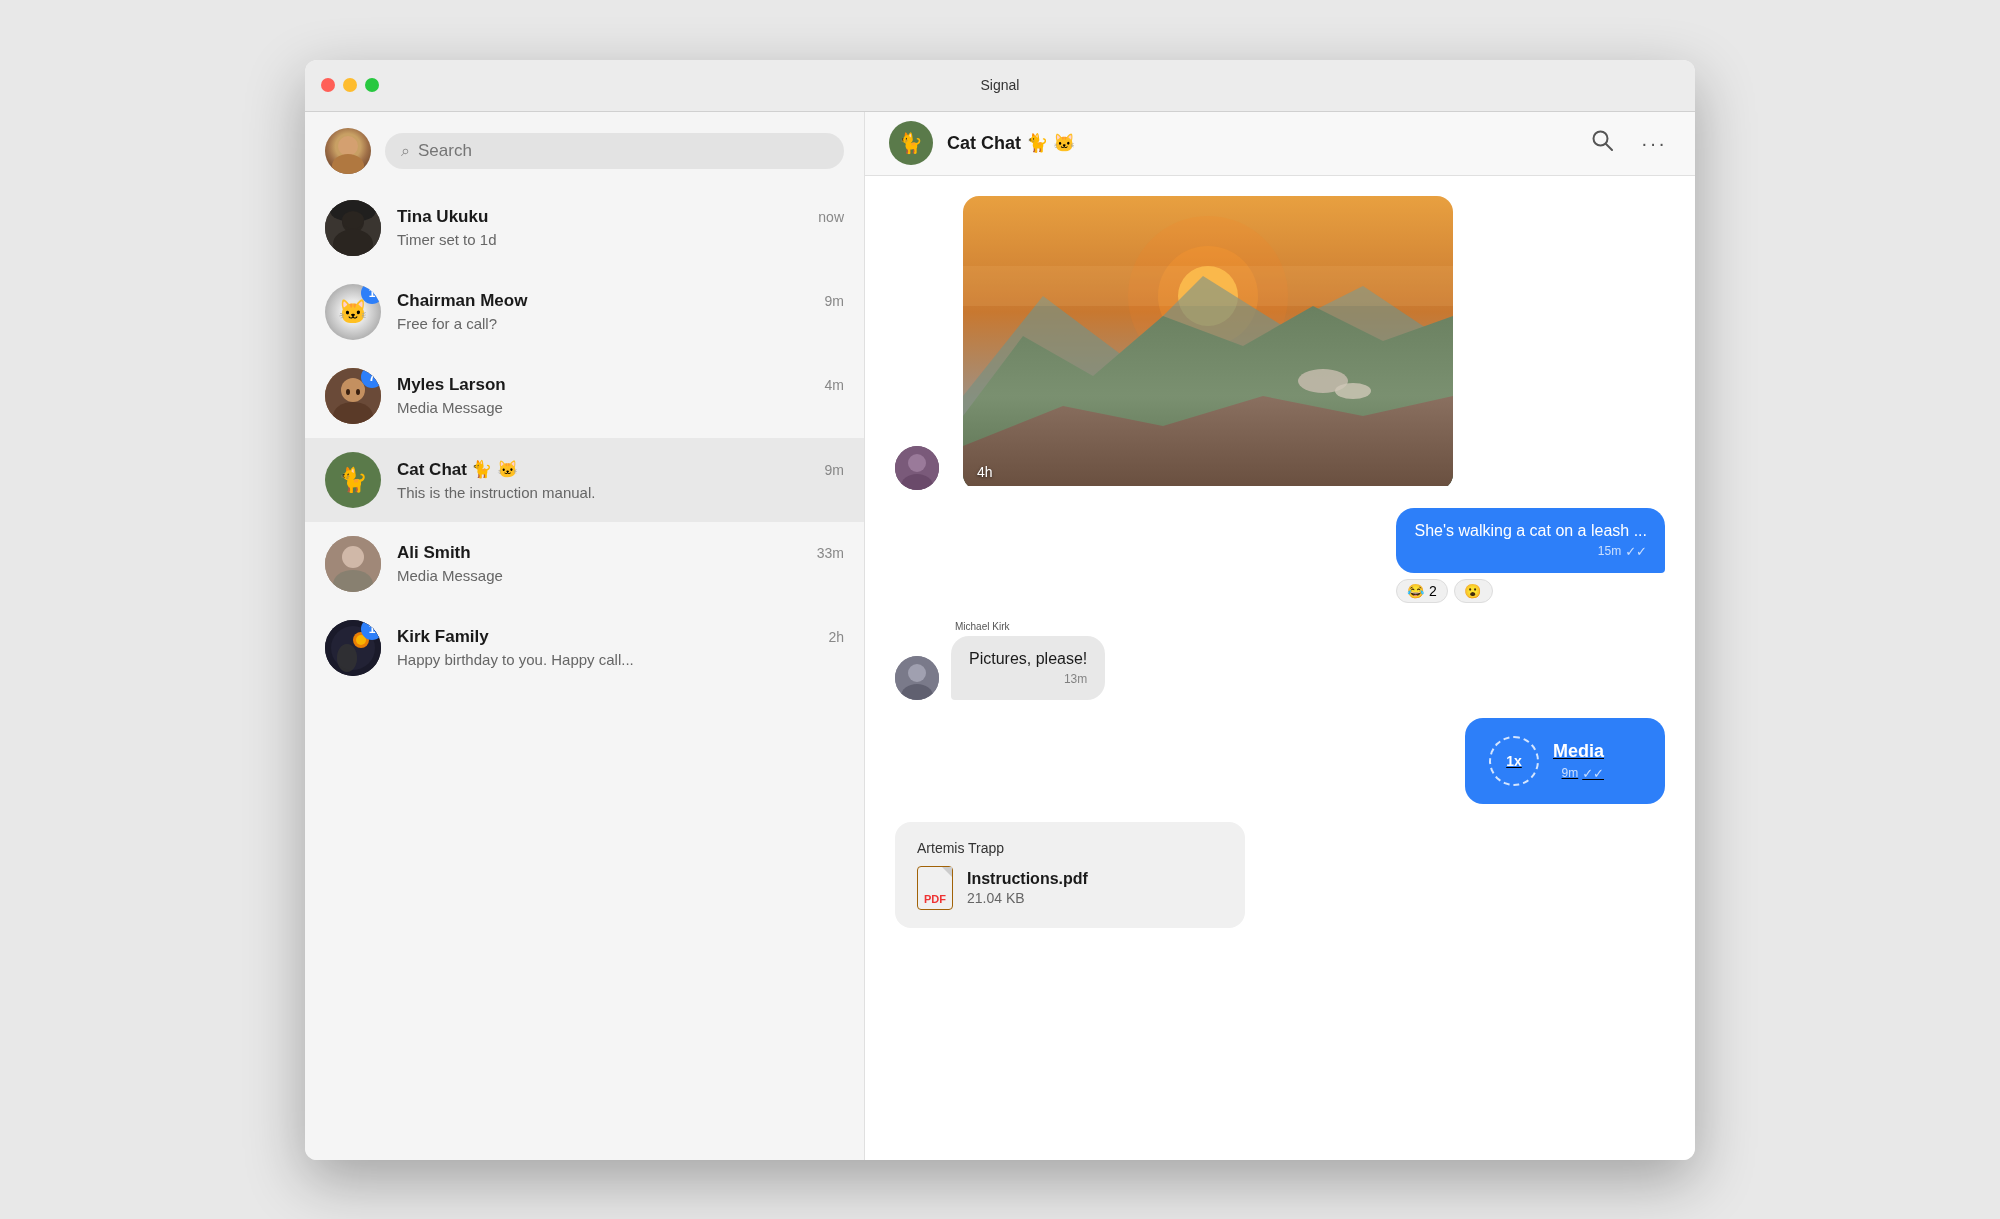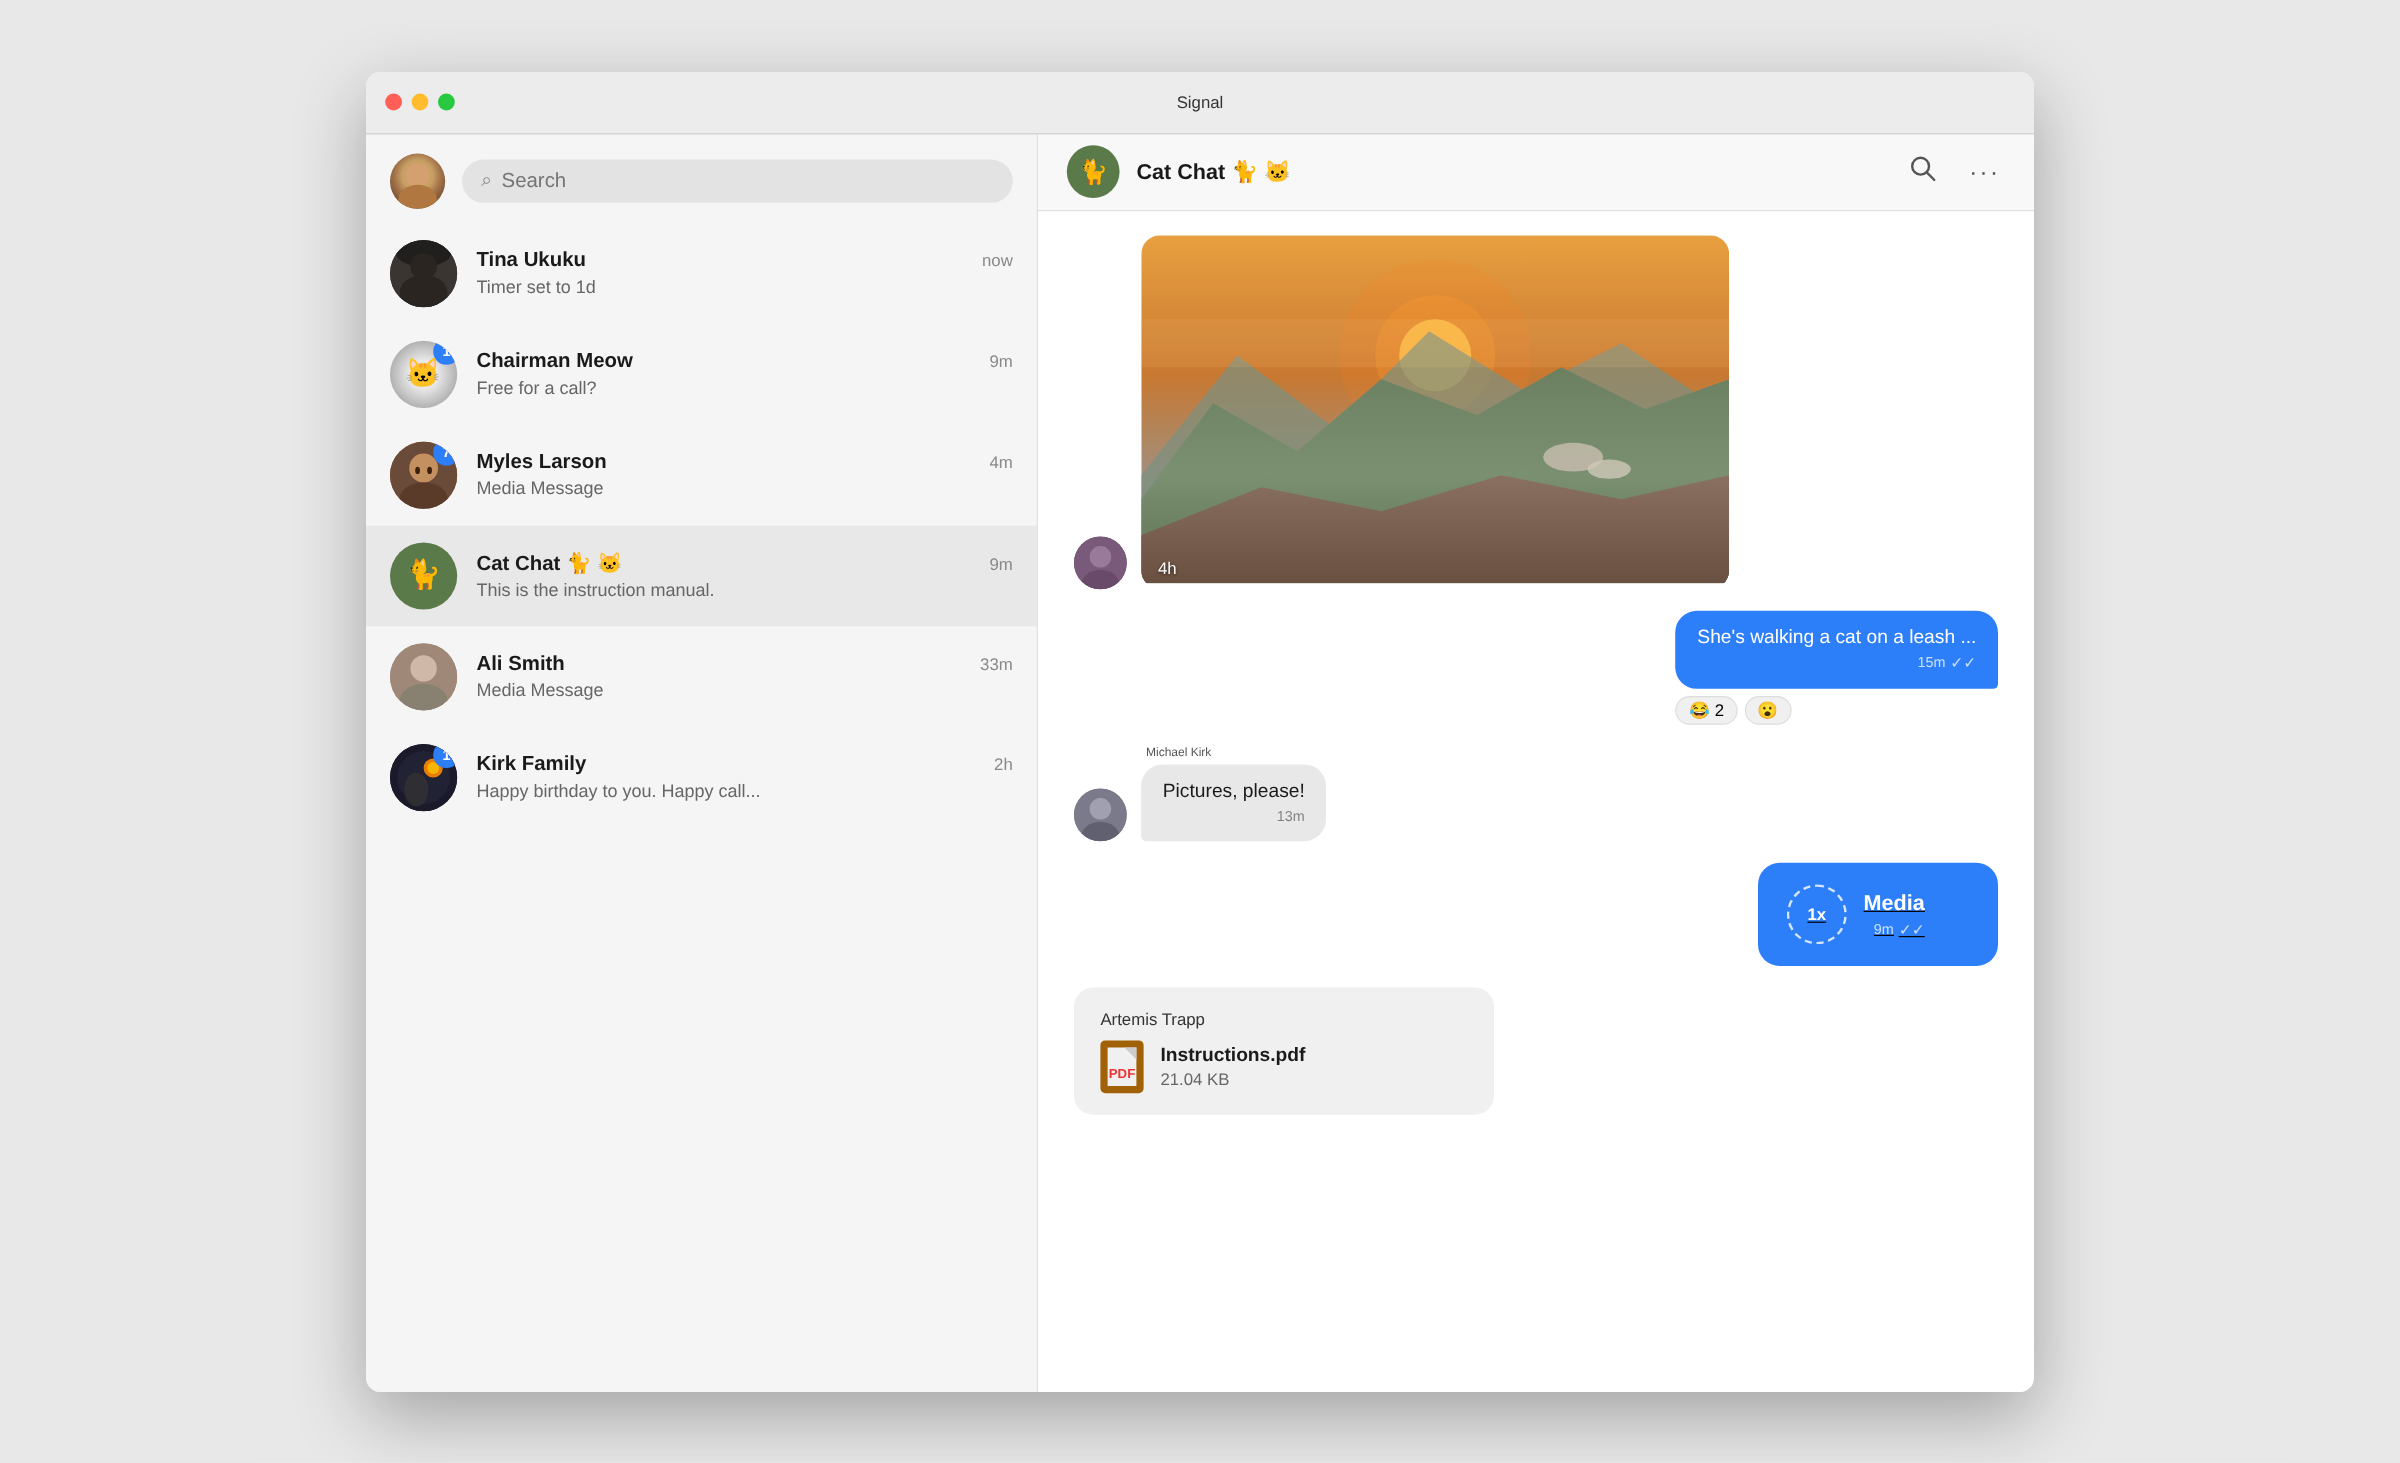--- a/index.html
+++ b/index.html
@@ -278,20 +278,21 @@
     }
     .checkmark {
       font-size: 13px;
     }
     
     .msg-image-wrap {
       border-radius: 16px;
       overflow: hidden;
       position: relative;
       max-width: 500px;
+      margin-left: 12px;
     }
     
     .mountain-scene {
       width: 490px;
       height: 290px;
     }
     .image-timestamp {
       position: absolute;
       bottom: 10px;
       left: 14px;
@@ -362,21 +363,21 @@
       align-items: center;
       gap: 14px;
     }
     .pdf-icon-wrap {
       display: flex;
       flex-direction: column;
       align-items: center;
     }
     .pdf-icon {
       background: #f0f0f0;
-      border: 6px solid #a16207;
+      border: 1px solid #a16207;
       border-radius: 4px;
       width: 36px;
       height: 44px;
       display: flex;
       align-items: flex-end;
       justify-content: center;
       padding-bottom: 4px;
       font-size: 8px;
       font-weight: 700;
       color: #e33;

